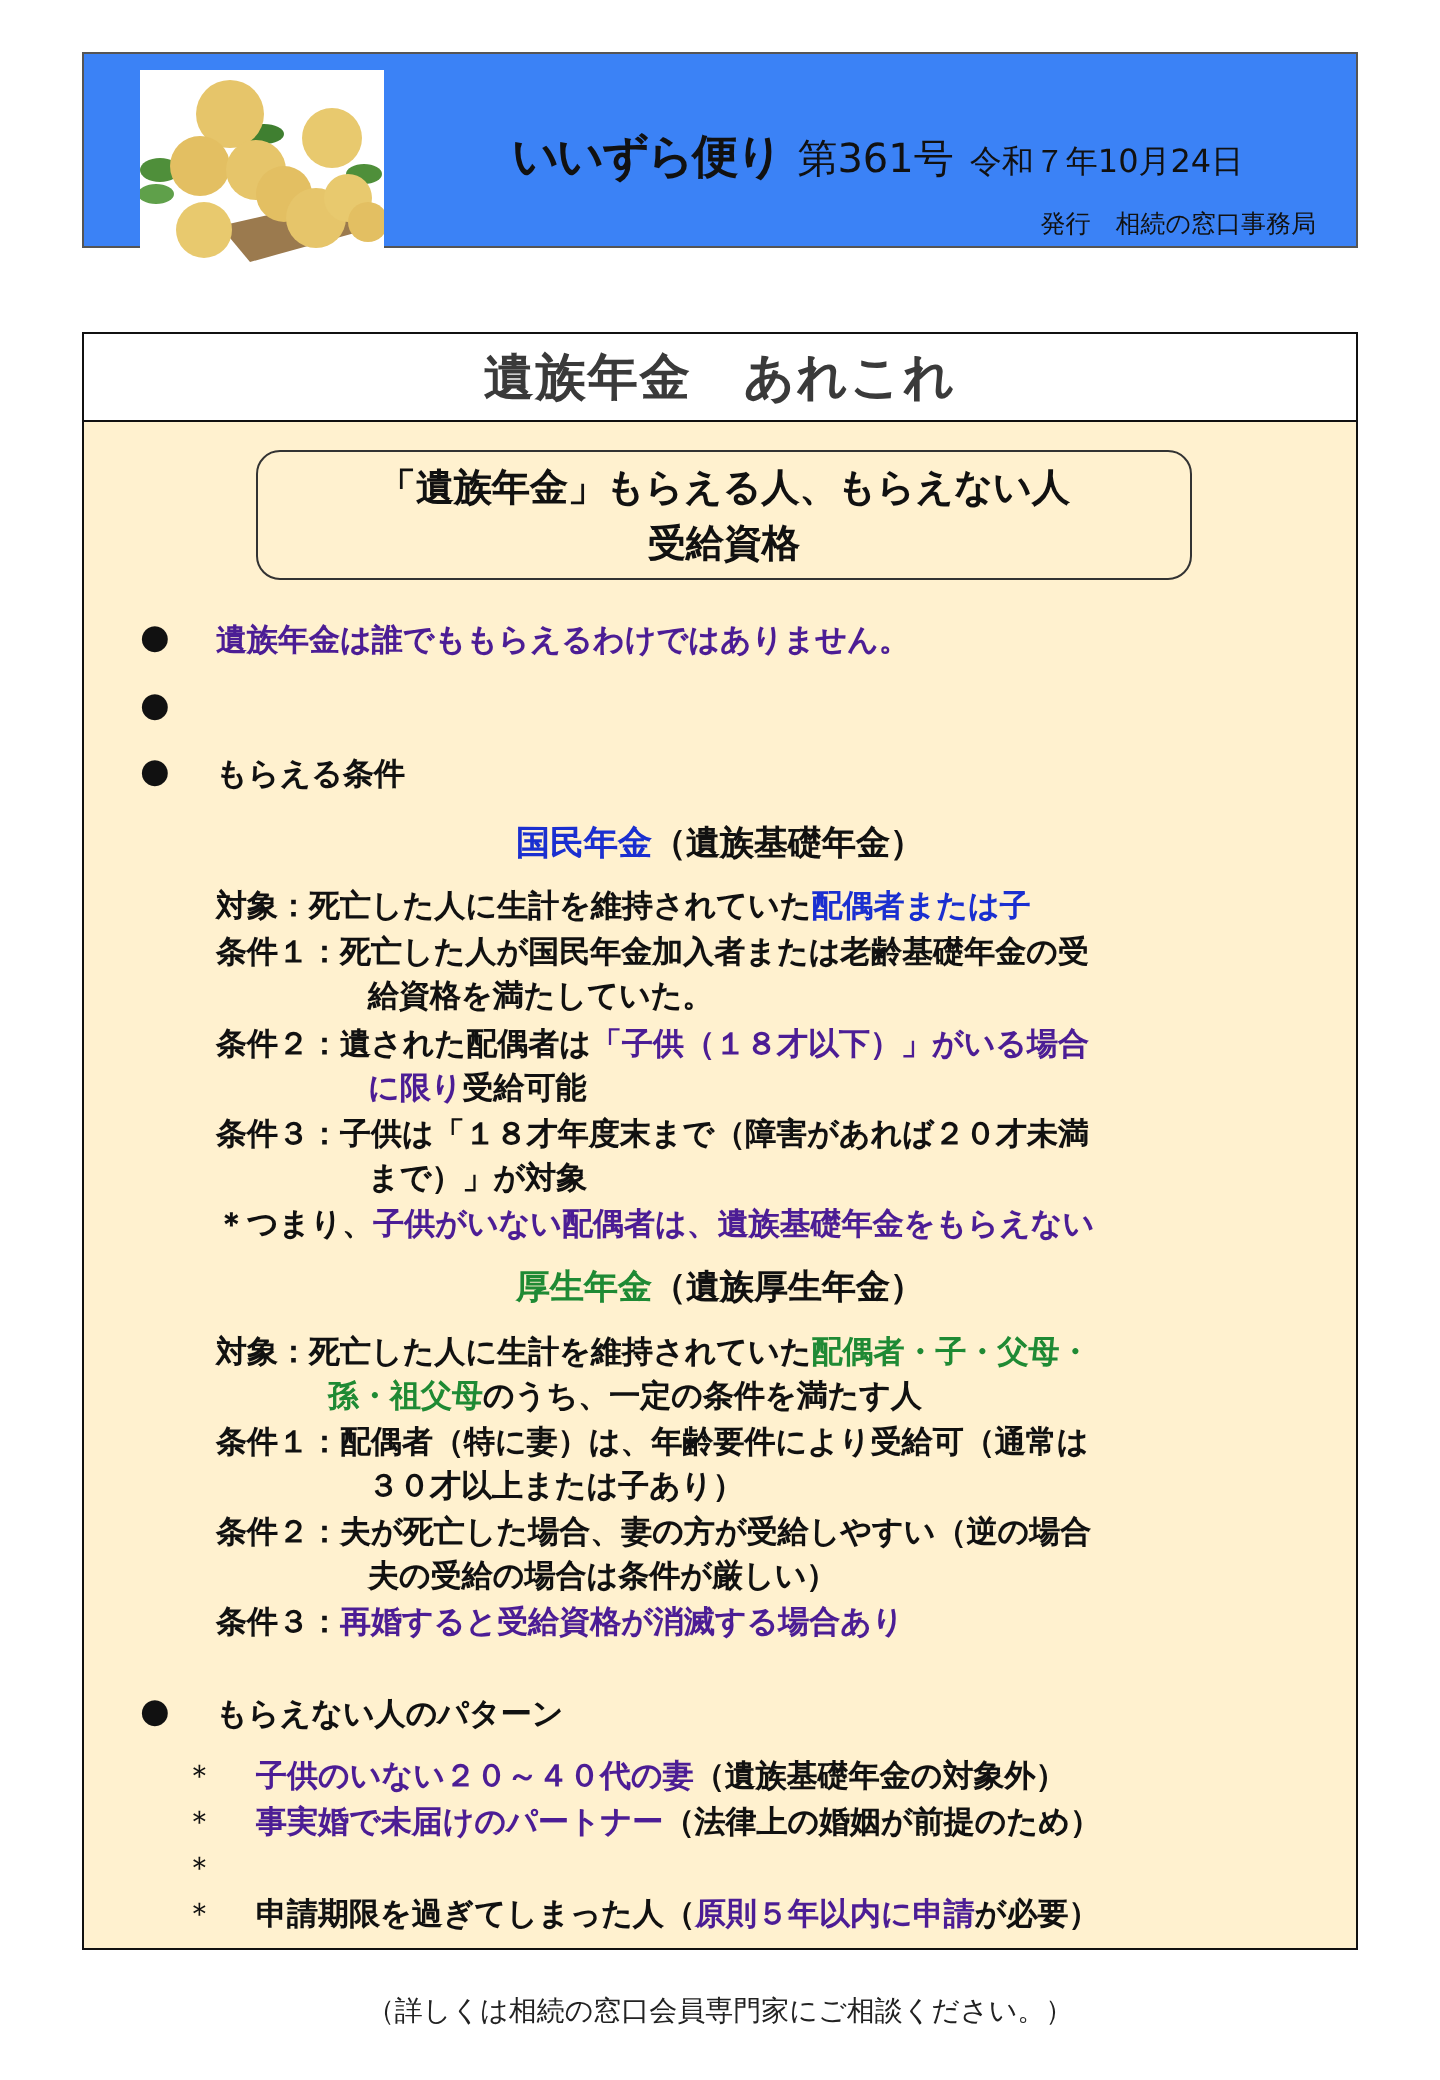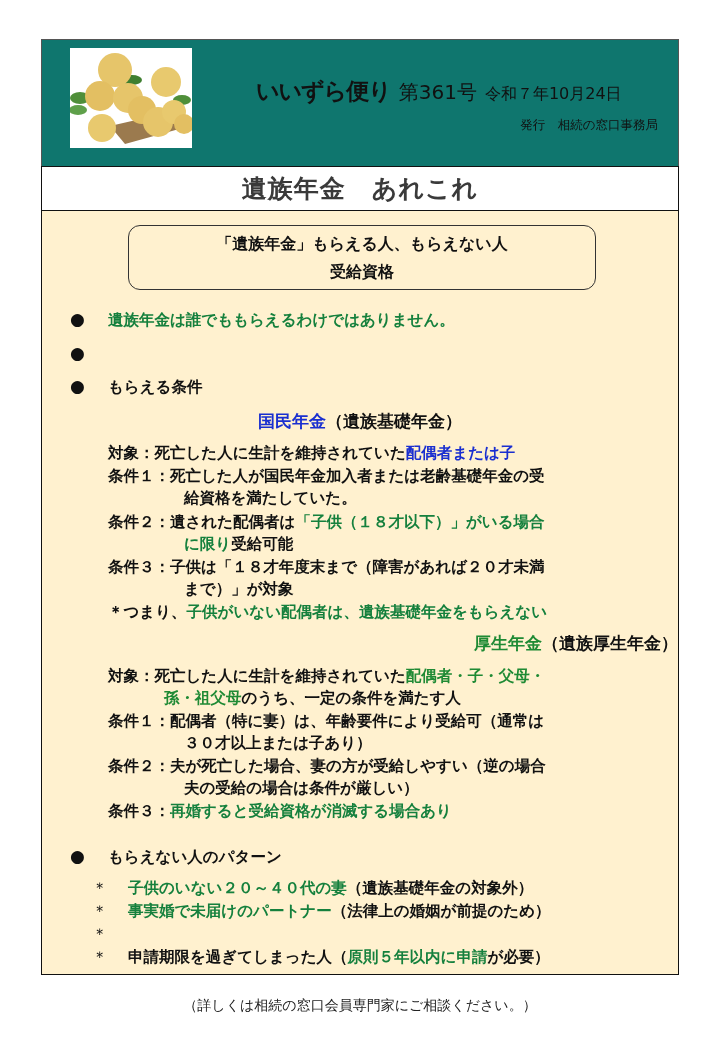--- a/index.html
+++ b/index.html
@@ -1,22 +1,22 @@
 <!DOCTYPE html>
 <html><head>
   <meta charset="utf-8">
   <style>
     * { box-sizing: border-box; margin: 0; padding: 0; }
     body {
       width: 720px; height: 1040px; background: #ffffff; position: relative; overflow: hidden;
       font-family: "DejaVu Sans", "Liberation Sans", sans-serif; color: #111;
     }
     .header-box {
-      position: absolute; left: 41px; top: 39px; width: 638px; height: 129px;
-      border: 1.5px solid #555; background: #0f766e;
+      position: absolute; left: 41px; top: 26px; width: 638px; height: 98px;
+      border: 1.5px solid #555; background: #3b82f6;
     }
     .pear-img { position: absolute; left: 28px; top: 8px; width: 122px; height: 100px; }
     .masthead {
       position: absolute; left: 214px; top: 36px; white-space: nowrap;
       display: flex; align-items: baseline;
     }
     .masthead .name { font-size: 23px; font-weight: bold; letter-spacing: -1px; margin-right: 8px; }
     .masthead .issue { font-size: 20px; margin-right: 8px; }
     .masthead .date { font-size: 16px; }
     .publisher { position: absolute; right: 20px; top: 77px; font-size: 12.5px; white-space: nowrap; }
@@ -26,25 +26,25 @@
       border: 1.5px solid #111; background: #fff; text-align: center;
       font-size: 25px; font-weight: bold; color: #3a3a3a; line-height: 43px; letter-spacing: 1px;
     }
     .content-box {
       position: absolute; left: 41px; top: 210px; width: 638px; height: 765px;
       border: 1.5px solid #111; background: #fff1cf;
     }
     .subtitle-box {
       position: absolute; left: 86px; top: 14px; width: 468px; height: 65px;
       border: 1.5px solid #333; border-radius: 12px; text-align: center;
-      font-size: 16px; font-weight: bold; line-height: 28px; padding-top: 4px;
+      font-size: 19px; font-weight: bold; line-height: 28px; padding-top: 4px;
     }
     .line { position: absolute; font-size: 15.5px; font-weight: bold; white-space: nowrap; }
     .bullet { position: absolute; left: 28px; font-size: 17px; }
-    .red { color: #15803d; }
+    .red { color: #4c1d95; }
     .blue { color: #1a2fd0; }
     .green { color: #1f8a34; }
     .center-heading { position: absolute; left: 0; width: 100%; text-align: center; font-size: 17px; font-weight: bold; }
     .footer-note {
       position: absolute; left: 0; top: 997px; width: 720px; text-align: center;
       font-size: 14px; font-weight: normal; color: #222;
     }
   </style>
 </head>
 <body>
@@ -106,21 +106,21 @@
   </div>
   <div class="line" style="left:142px; top:323px;">
     <span class="red">に限り</span><span>受給可能</span>
   </div>
   <div class="line" style="left:66px; top:346px;">条件３：子供は「１８才年度末まで（障害があれば２０才未満</div>
   <div class="line" style="left:142px; top:368px;">まで）」が対象</div>
   <div class="line" style="left:66px; top:391px;">
     <span>＊つまり、</span><span class="red">子供がいない配偶者は、遺族基礎年金をもらえない</span>
   </div>
 
-  <div class="center-heading" style="top:421px;text-align:right;">
+  <div class="center-heading" style="top:421px;">
     <span class="green">厚生年金</span><span>（遺族厚生年金）</span>
   </div>
   <div class="line" style="left:66px; top:455px;">
     <span>対象：死亡した人に生計を維持されていた</span><span class="green">配偶者・子・父母・</span>
   </div>
   <div class="line" style="left:122px; top:477px;">
     <span class="green">孫・祖父母</span><span>のうち、一定の条件を満たす人</span>
   </div>
   <div class="line" style="left:66px; top:500px;">条件１：配偶者（特に妻）は、年齢要件により受給可（通常は</div>
   <div class="line" style="left:142px; top:522px;">３０才以上または子あり）</div>

